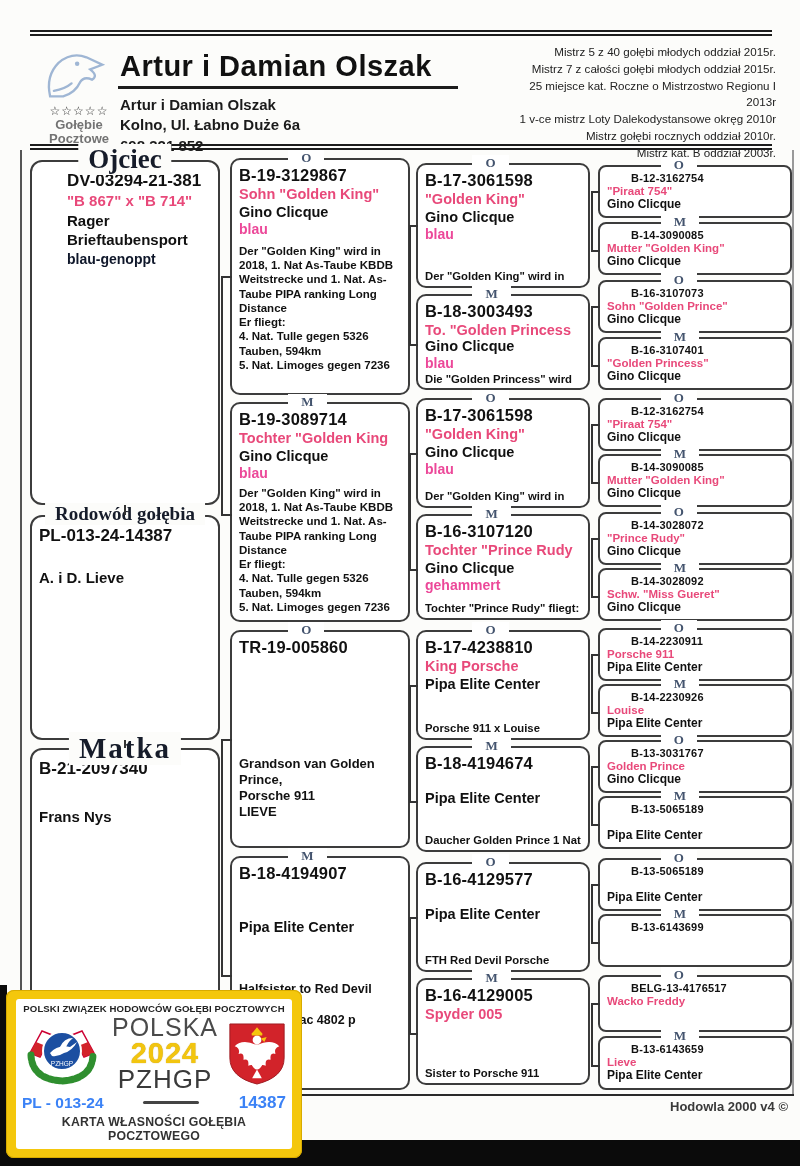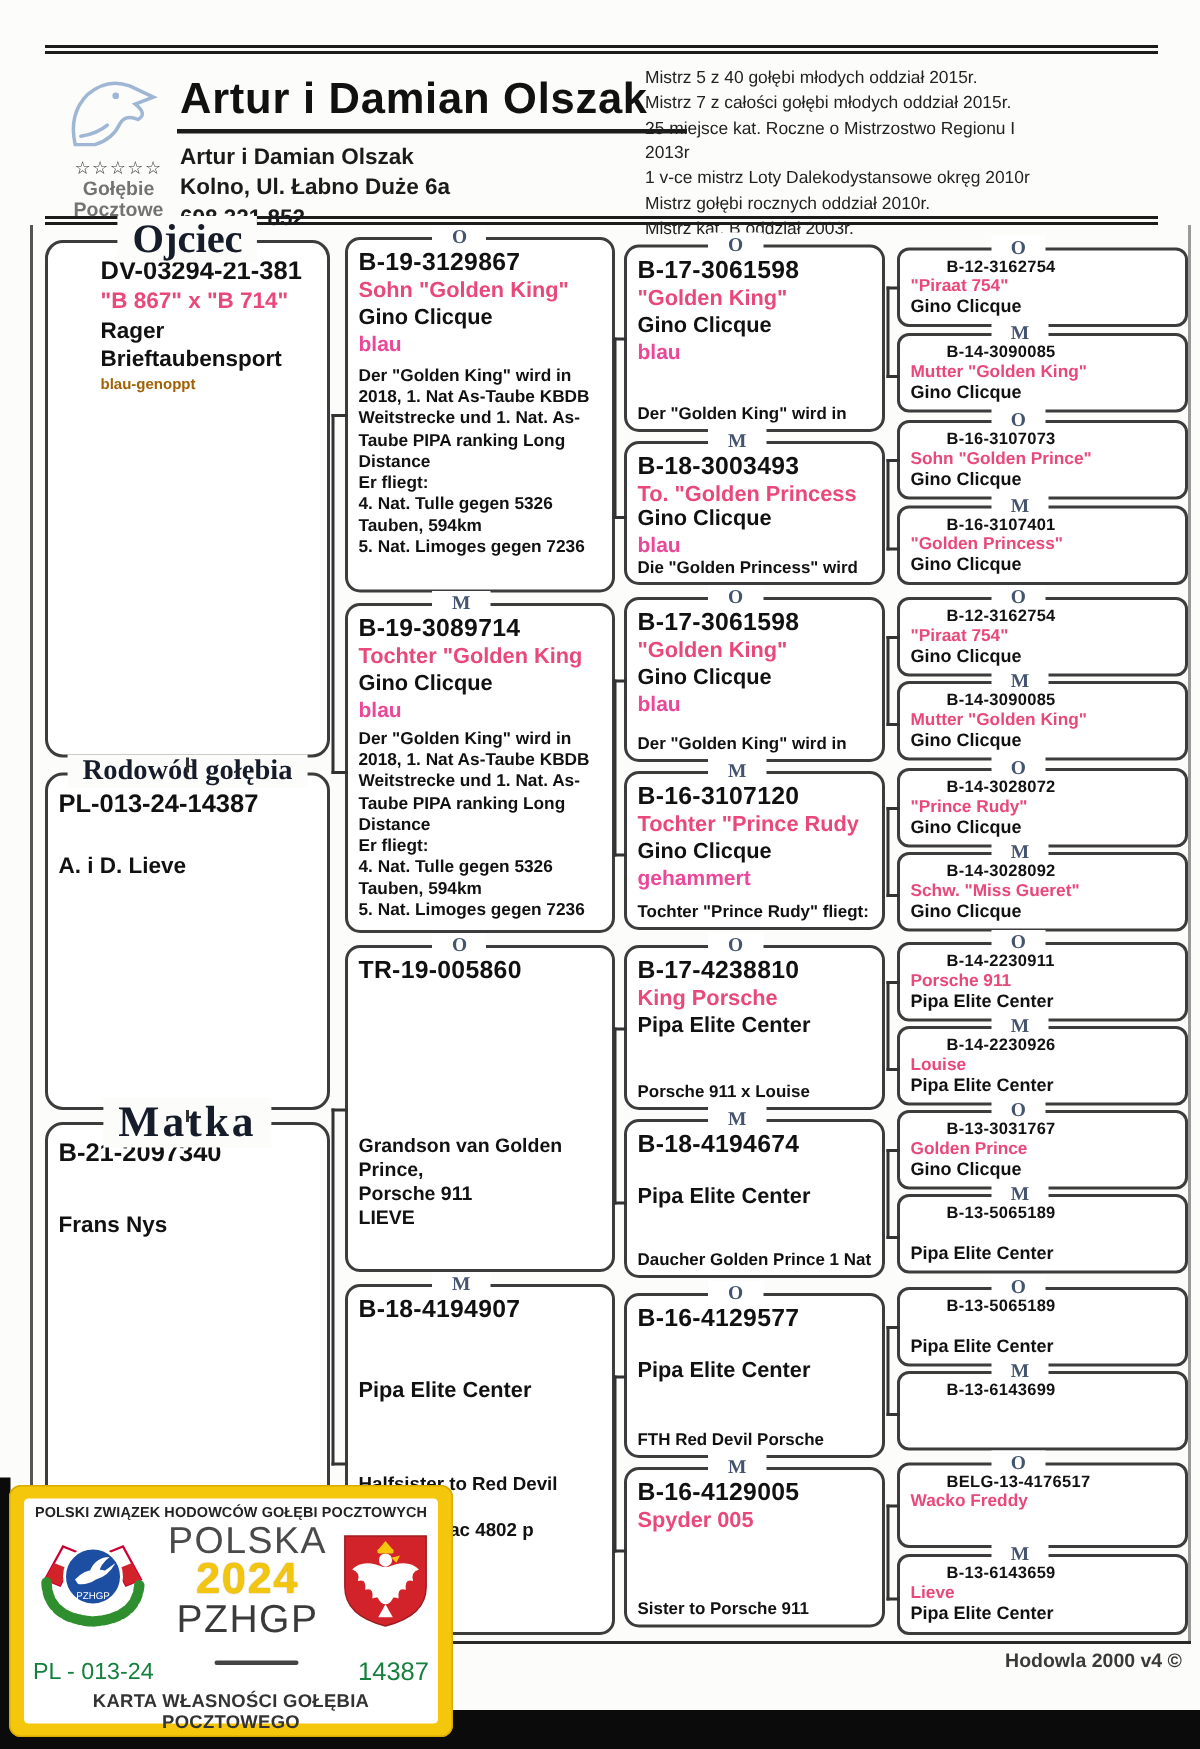--- a/index.html
+++ b/index.html
@@ -3,21 +3,21 @@
 <meta charset="utf-8">
 <style>
   html,body{margin:0;padding:0;}
   body{font-family:"Liberation Sans",sans-serif;background:#000;}
   .page{position:relative;width:800px;height:1166px;background:#fcfcfa;overflow:hidden;}
   
   .dline{position:absolute;height:2px;border-top:2px solid #1c1c1c;border-bottom:2px solid #1c1c1c;}
   .title{position:absolute;left:118px;top:50px;font-size:29px;font-weight:bold;color:#111;
          border-bottom:3px solid #1c1c1c;padding:0 26px 3px 2px;letter-spacing:.5px;}
   .addr{position:absolute;left:120px;top:95px;font-size:15px;font-weight:bold;color:#1b1b1b;line-height:1.35;}
-  .achv{position:absolute;left:430px;top:44px;width:346px;text-align:left;font-size:11.6px;color:#222;line-height:1.45;}
+  .achv{position:absolute;left:430px;top:44px;width:346px;text-align:right;font-size:11.6px;color:#222;line-height:1.45;}
   .logo{position:absolute;left:40px;top:48px;width:78px;text-align:center;}
   .stars{font-size:12px;color:#333;letter-spacing:1px;margin-top:-2px;}
   .logoline{font-size:13px;font-weight:bold;color:#737373;line-height:1.1;}
   
   .vedge{position:absolute;border-left:2px solid #555;}
   .hline{position:absolute;border-top:2px solid #2a2a2a;}
   
   .pbox{position:absolute;border:2px solid #3c3c3c;border-radius:10px;background:#fff;
         padding:5px 7px 3px;box-sizing:border-box;color:#111;}
   .g3{display:flex;flex-direction:column;}
@@ -46,21 +46,21 @@
          border-radius:8px;z-index:5;box-shadow:0 0 0 1px #d8ab00 inset;}
   .badge-in{position:absolute;left:10px;top:9px;right:10px;bottom:9px;background:#fff;border-radius:3px;
             padding:4px 6px;box-sizing:border-box;}
   .fed{font-size:9.6px;font-weight:bold;color:#222;text-align:center;letter-spacing:.1px;}
   .brow{display:flex;align-items:center;justify-content:space-between;margin-top:2px;}
   .bcenter{text-align:center;line-height:.95;}
   .polska{font-size:25px;color:#4a4a4a;letter-spacing:1px;font-weight:normal;}
   .y2024{font-size:29px;color:#f2c50f;font-weight:bold;letter-spacing:1px;text-shadow:0 0 1px #b78c00;}
   .pzhgp{font-size:26px;color:#3a3a3a;letter-spacing:1px;}
   .bids{display:flex;justify-content:space-between;align-items:center;margin-top:1px;}
-  .bid{font-size:15.5px;font-weight:normal;color:#15803d;margin-top:12px;}
+  .bid{font-size:15.5px;font-weight:bold;color:#3b82f6;}
   .bdash{width:56px;height:3px;background:#444;border-radius:2px;}
   .karta{font-size:12.3px;font-weight:bold;color:#333;text-align:center;margin-top:2px;letter-spacing:.2px;}
   
   .credit{position:absolute;right:12px;top:1099px;font-size:13px;font-weight:bold;color:#3a3a3a;}
   .blackbar{position:absolute;background:#0b0b0b;}
 </style>
 </head>
 <body>
 
 <div class="page">
@@ -99,21 +99,21 @@
 
   <div class="vedge" style="left:20px;top:150px;height:946px;"></div>
   <div class="vedge" style="left:792px;top:150px;height:946px;border-left-color:#999;"></div>
   <div class="hline" style="left:20px;top:1094px;width:774px;"></div>
 
   <div class="pbox" style="left:30px;top:160px;width:190px;height:345px;border-radius:12px;padding-left:35px;">
     <div class="biglabel" style="font-size:27px;">Ojciec</div>
     <div class="bigring">DV-03294-21-381</div>
     <div class="bigtext" style="color:#e8497a;">"B 867" x "B 714"</div>
     <div class="bigtext">Rager Brieftaubensport</div>
-    <div class="bigtext" style="color:#a16207;font-size:10px;">blau-genoppt</div>
+    <div class="bigtext" style="color:#0f172a;font-size:14px;">blau-genoppt</div>
   </div>
 
   <div class="pbox" style="left:30px;top:515px;width:190px;height:225px;border-radius:12px;">
     <div class="biglabel" style="font-size:19px;top:-14px;">Rodowód gołębia</div>
     <div class="bigring">PL-013-24-14387</div>
     <div class="bigtext" style="margin-top:22px;">A. i D. Lieve</div>
   </div>
 
   <div class="pbox" style="left:30px;top:748px;width:190px;height:342px;border-radius:12px;">
     <div class="biglabel" style="font-size:29px;letter-spacing:2px;">Matka</div>

